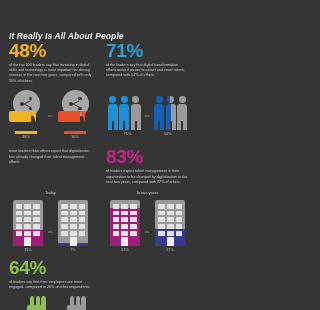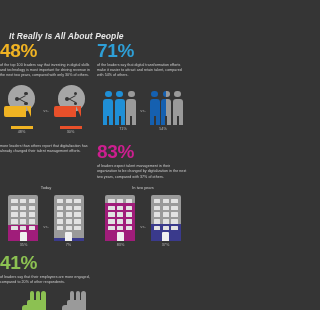--- a/index.html
+++ b/index.html
@@ -32,20 +32,21 @@
     letter-spacing: 0.1px;
     padding: 7px 0 0 9px;
   }
   .cols {
     display: flex;
     width: 194px;
   }
   .col {
     width: 97px;
     box-sizing: border-box;
+    padding-left: 9px;
     padding-right: 5px;
   }
   .bignum {
     font-size: 19px;
     font-weight: bold;
     line-height: 20px;
     letter-spacing: -0.3px;
   }
   .c-yellow { color: #f0b323; }
   .c-blue   { color: #2e9fd6; }
@@ -464,21 +465,21 @@
       <div class="bldlabrow">
         <div class="bldlab">83%</div>
         <div style="width:5px"></div>
         <div class="bldlab">37%</div>
       </div>
     </div>
   </div>
 
   <div class="cols" style="margin-top:6px">
     <div class="col">
-      <div class="bignum c-green">41%</div>
+      <div class="bignum c-green">64%</div>
       <div class="body">of leaders say that their employees are more engaged, compared to 20% of other respondents.</div>
     </div>
     <div class="col"></div>
   </div>
 
   <div class="thumbrow">
     <div class="thumb g-green">
       <div class="tthumb"></div>
       <div class="tpalm"></div>
       <div class="tfingers">

